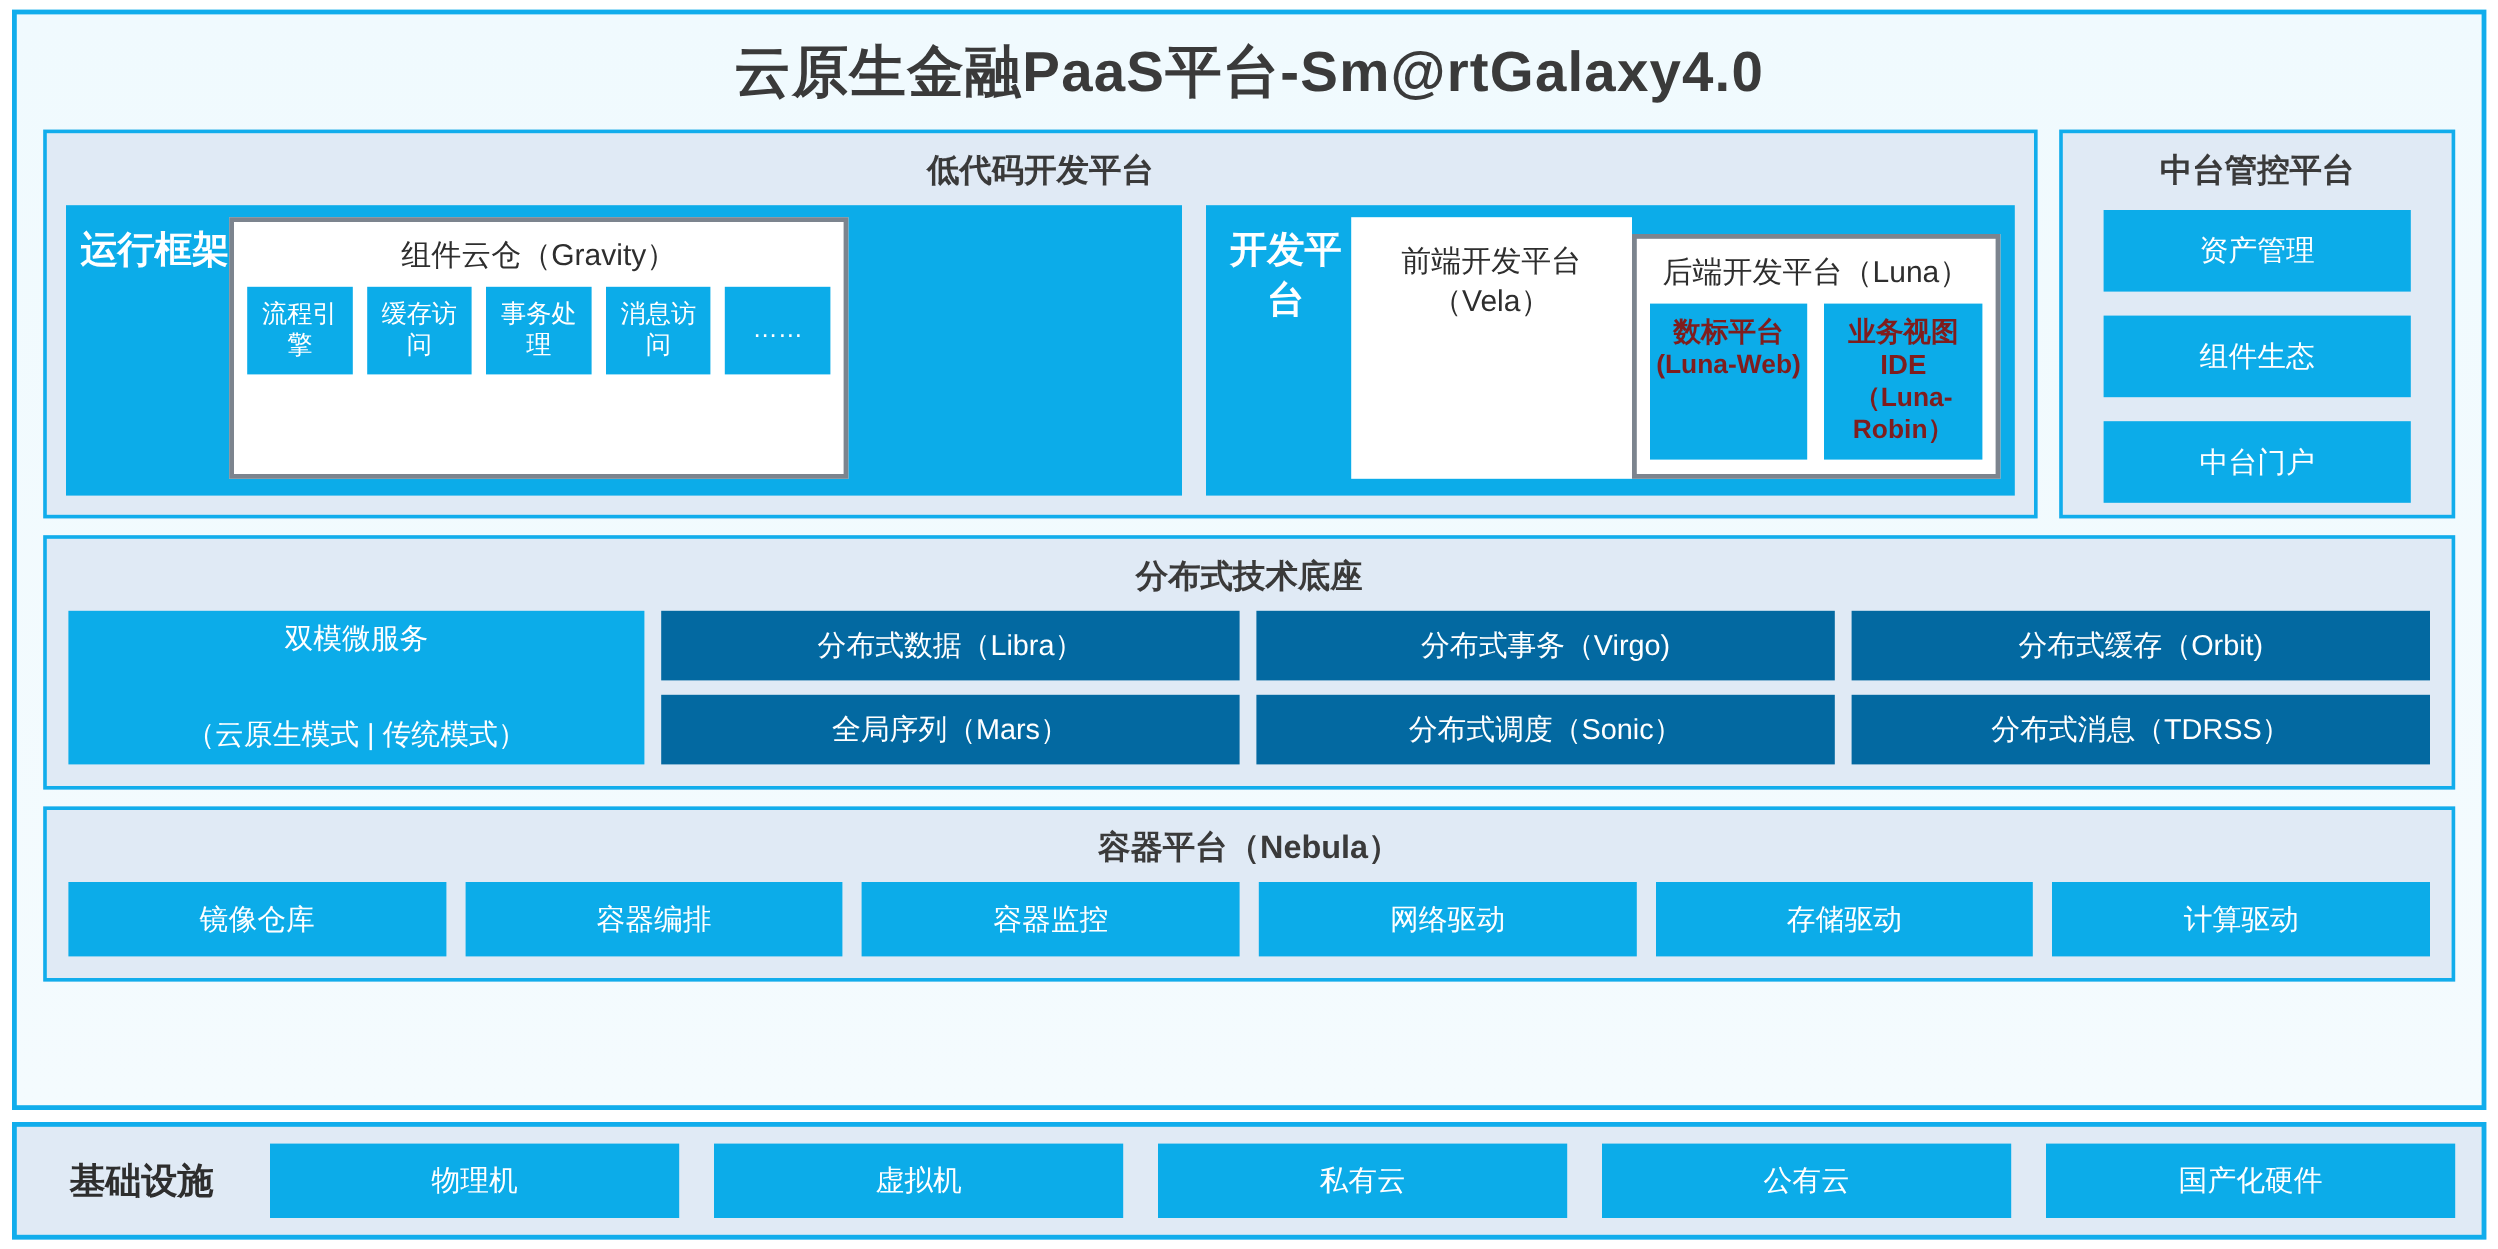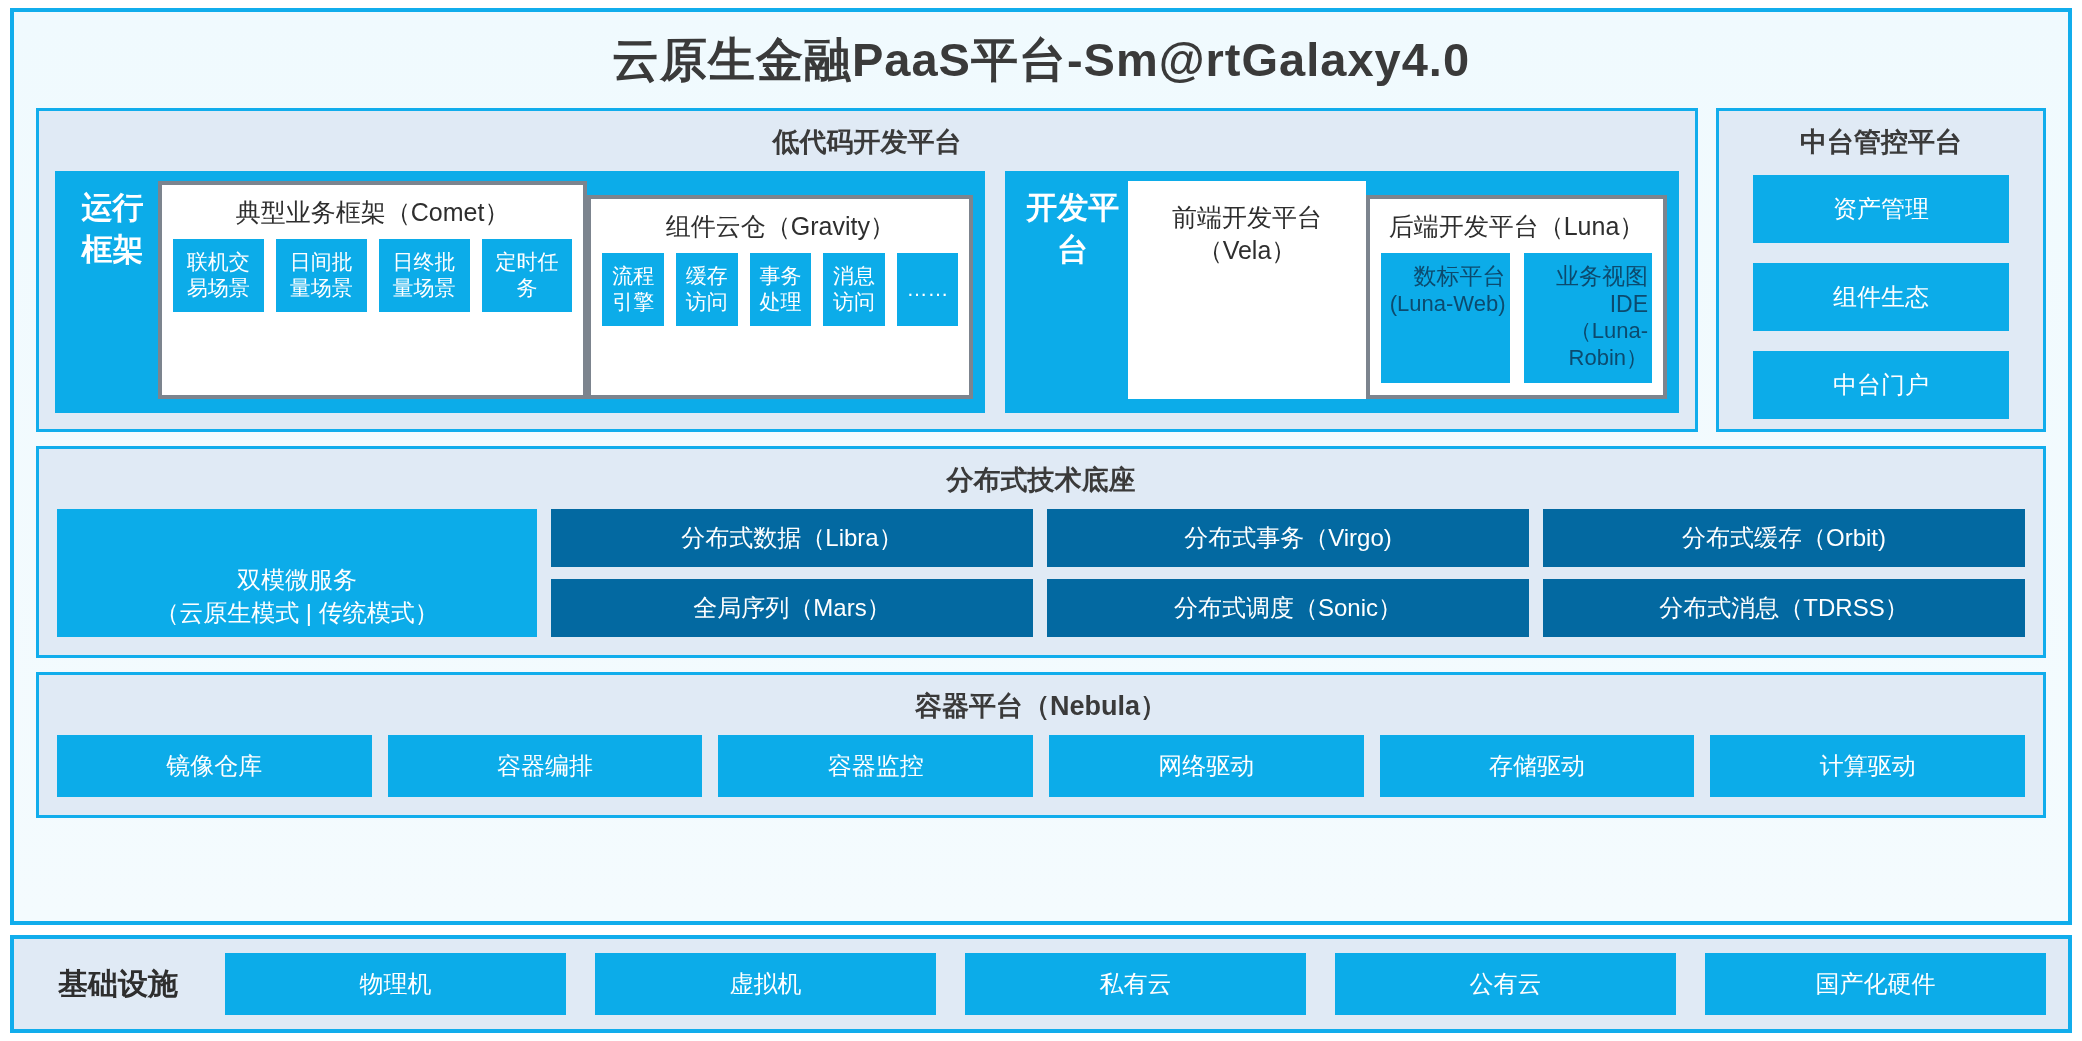--- a/index.html
+++ b/index.html
@@ -143,27 +143,28 @@
     text-align: center;
     font-size: 25px;
     color: #2E2E2E;
     padding: 20px 8px;
   }
 
   .luna-card { margin-top: 14px; }
   .luna-tiles { display: flex; gap: 14px; }
   .luna-tile {
     background: #0CACE9;
-    color: #0c4a6e;
-    flex: 1 1 0;
-    text-align: right;
+    color: #7f1d1d;
+    flex: 1 1 0;
+    text-align: center;
     font-size: 23px;
     padding: 10px 4px 12px 4px;
     line-height: 1.2;
     box-sizing: border-box;
+    font-weight: bold;
   }
   .luna-tile .sub { display: block; font-size: 22px; }
 
   
   .midoffice-panel {
     flex: 0 0 330px;
   }
   .midoffice-body {
     padding: 4px 34px 10px 34px;
     display: flex;
@@ -191,21 +192,21 @@
     flex: 0 0 480px;
     display: flex;
   }
   .dist-wide-tile {
     background: #0CACE9;
     color: #FFFFFF;
     flex: 1 1 auto;
     display: flex;
     flex-direction: column;
     align-items: center;
-    justify-content: flex-end;
+    justify-content: space-between;
     font-size: 24px;
     line-height: 1.35;
     text-align: center;
     box-sizing: border-box;
     padding: 8px;
   }
   .dist-col {
     flex: 1 1 0;
     display: flex;
     flex-direction: column;
@@ -278,29 +279,20 @@
 
     <div class="top-region">
 
       <div class="panel lowcode-panel">
         <div class="panel-title">低代码开发平台</div>
         <div class="lowcode-body">
 
           <div class="blue-block runtime-block">
             <div class="blue-block-title">运行框架</div>
 
-            <div class="white-card">
-              <div class="white-card-title">典型业务框架（Comet）</div>
-              <div class="tile-row">
-                <div class="tile">联机交易场景</div>
-                <div class="tile">日间批量场景</div>
-                <div class="tile">日终批量场景</div>
-                <div class="tile">定时任务</div>
-              </div>
-            </div>
 
             <div class="white-card">
               <div class="white-card-title">组件云仓（Gravity）</div>
               <div class="tile-row">
                 <div class="tile">流程引擎</div>
                 <div class="tile">缓存访问</div>
                 <div class="tile">事务处理</div>
                 <div class="tile">消息访问</div>
                 <div class="tile">……</div>
               </div>

